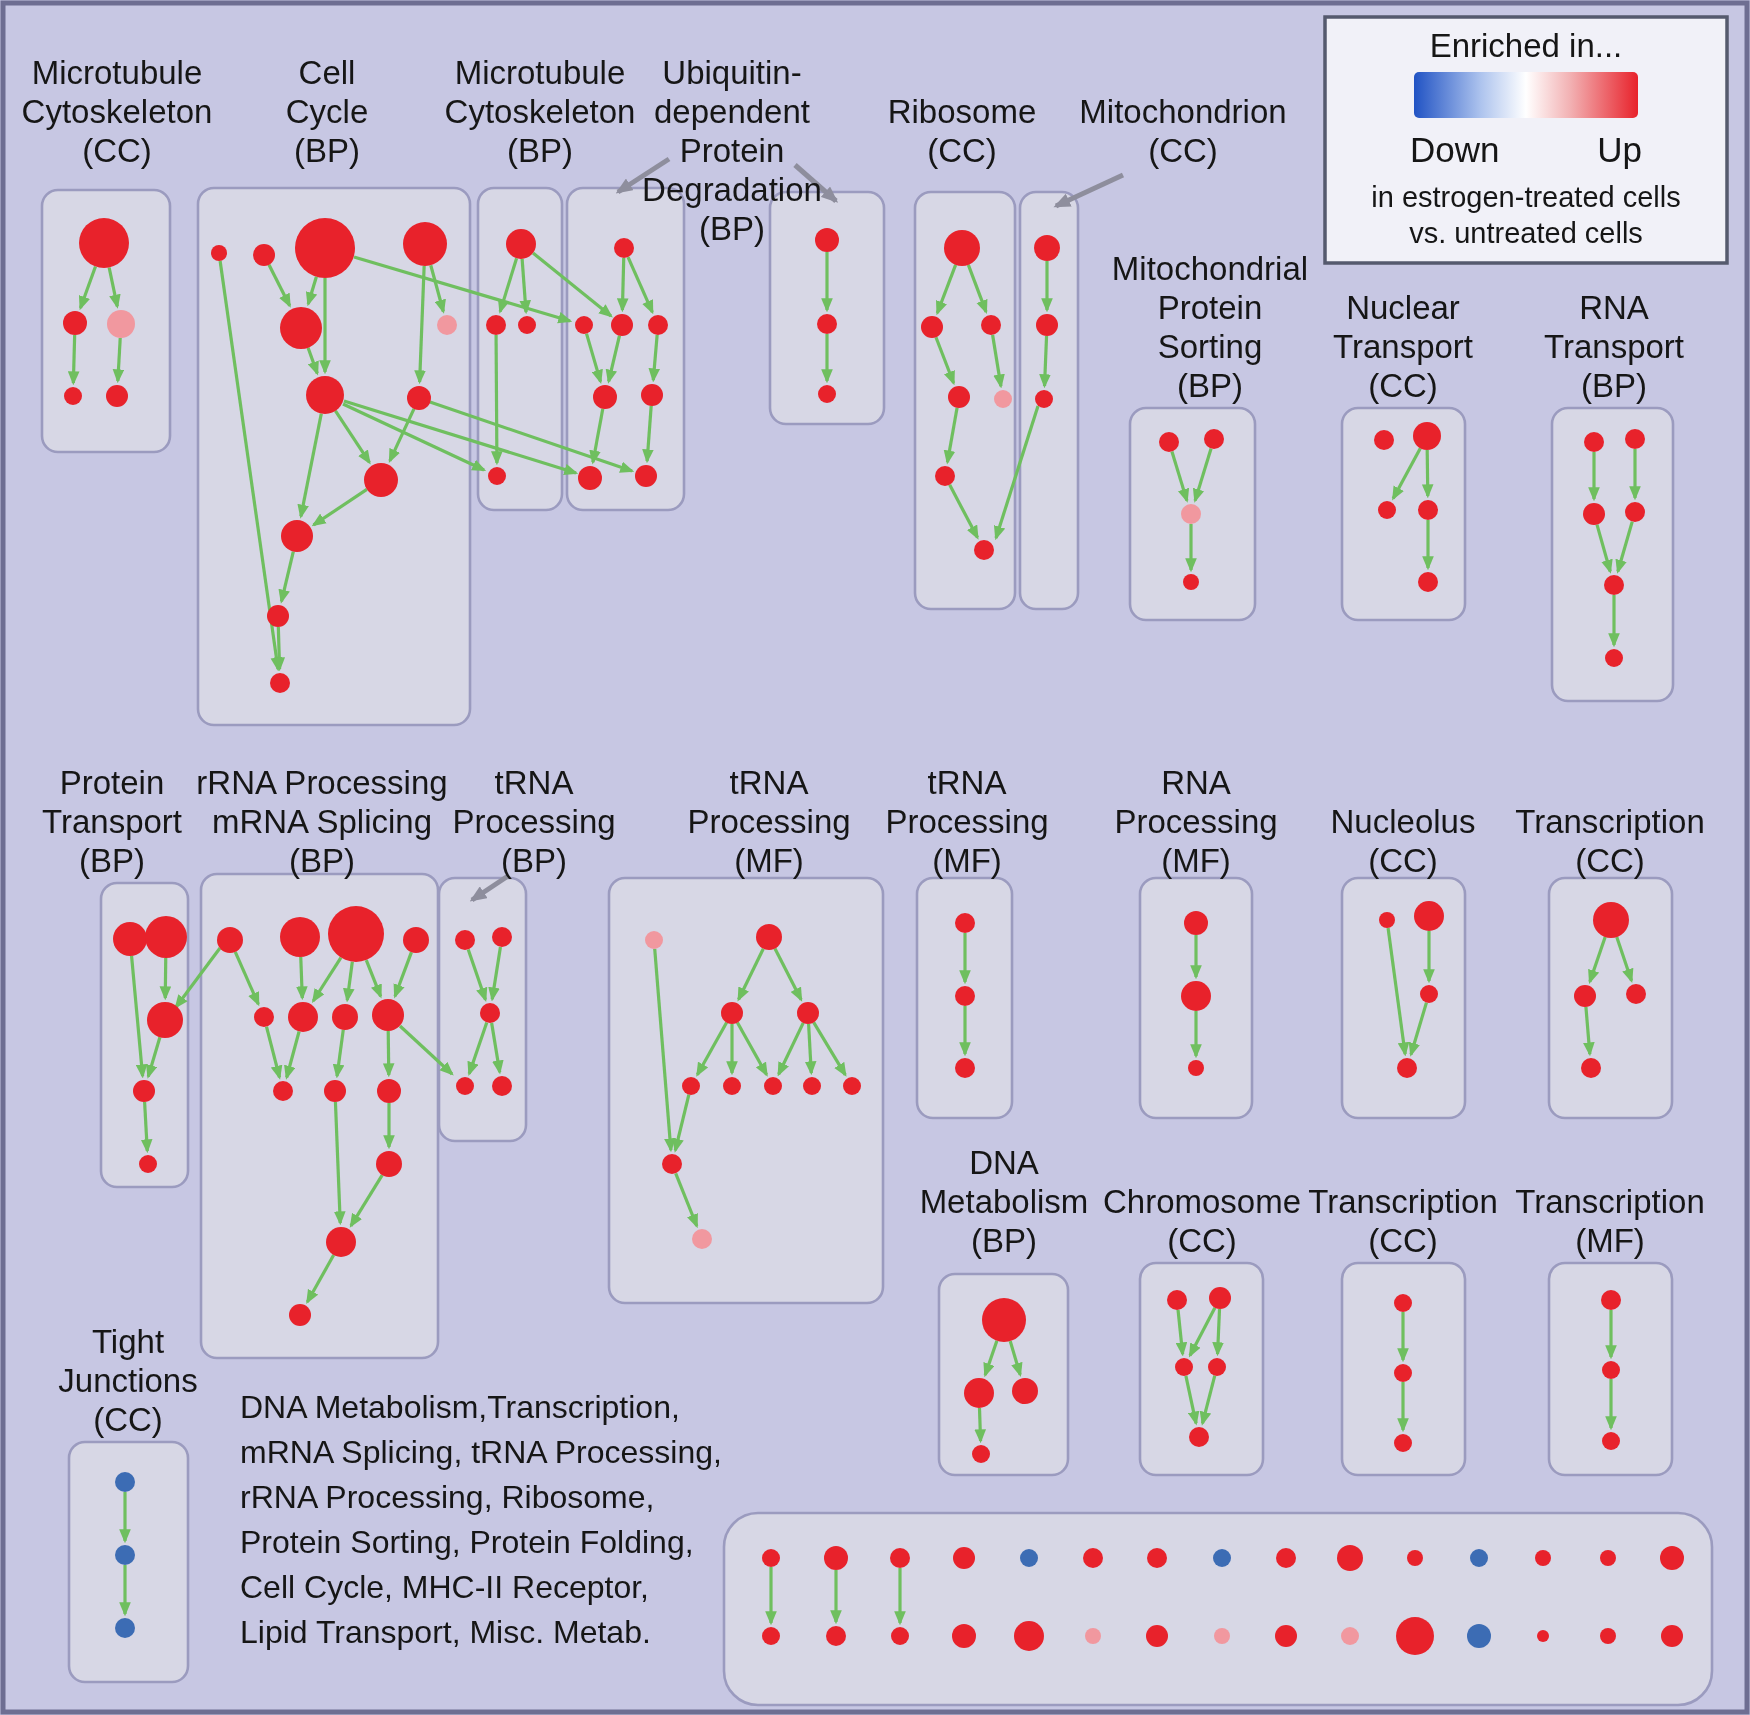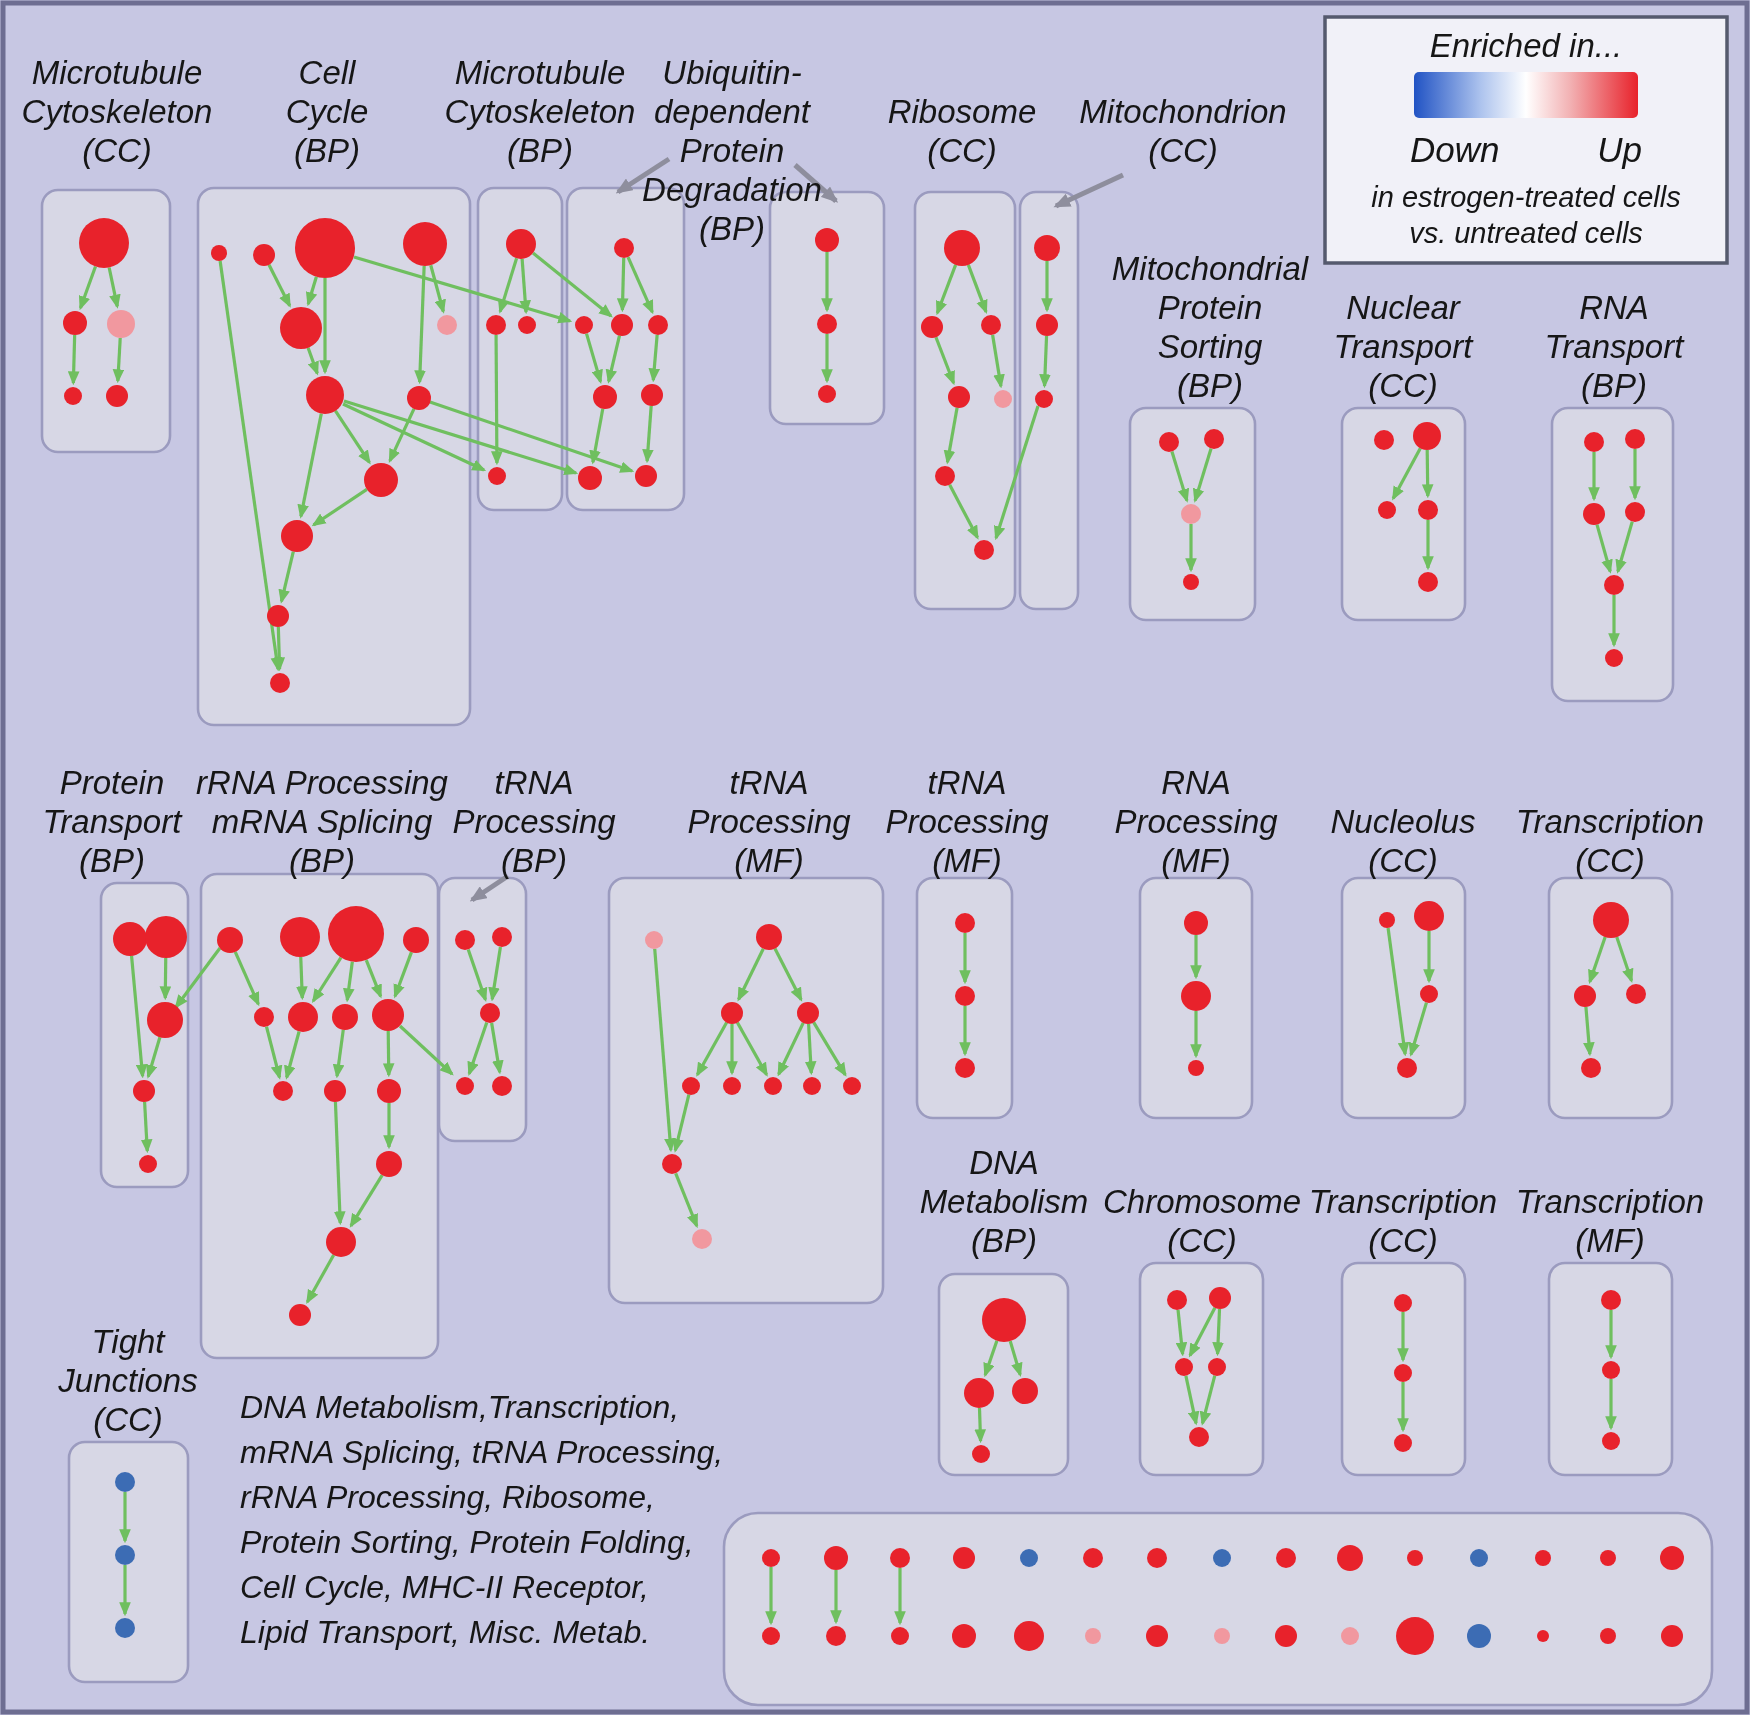--- a/index.html
+++ b/index.html
@@ -1,17 +1,17 @@
 <!DOCTYPE html>
 <html><head>
 <meta charset="utf-8">
 <style>
   html,body{margin:0;padding:0;}
   body{background:#c7c7e3;font-family:"Liberation Sans","DejaVu Sans",sans-serif;}
-  .canvas{width:1470px;height:1715px;position:relative;font-style:italic;}
+  .canvas{width:1470px;height:1715px;position:relative;}
   svg{display:block;}
   svg text{font-family:"Liberation Sans","DejaVu Sans",sans-serif;fill:#161616;}
   .t-title{font-size:33px;text-anchor:middle;}
   .t-downup{font-size:35px;}
   .t-sub{font-size:29px;text-anchor:middle;}
 </style>
 </head>
 <body>
 
 <div class="canvas">

